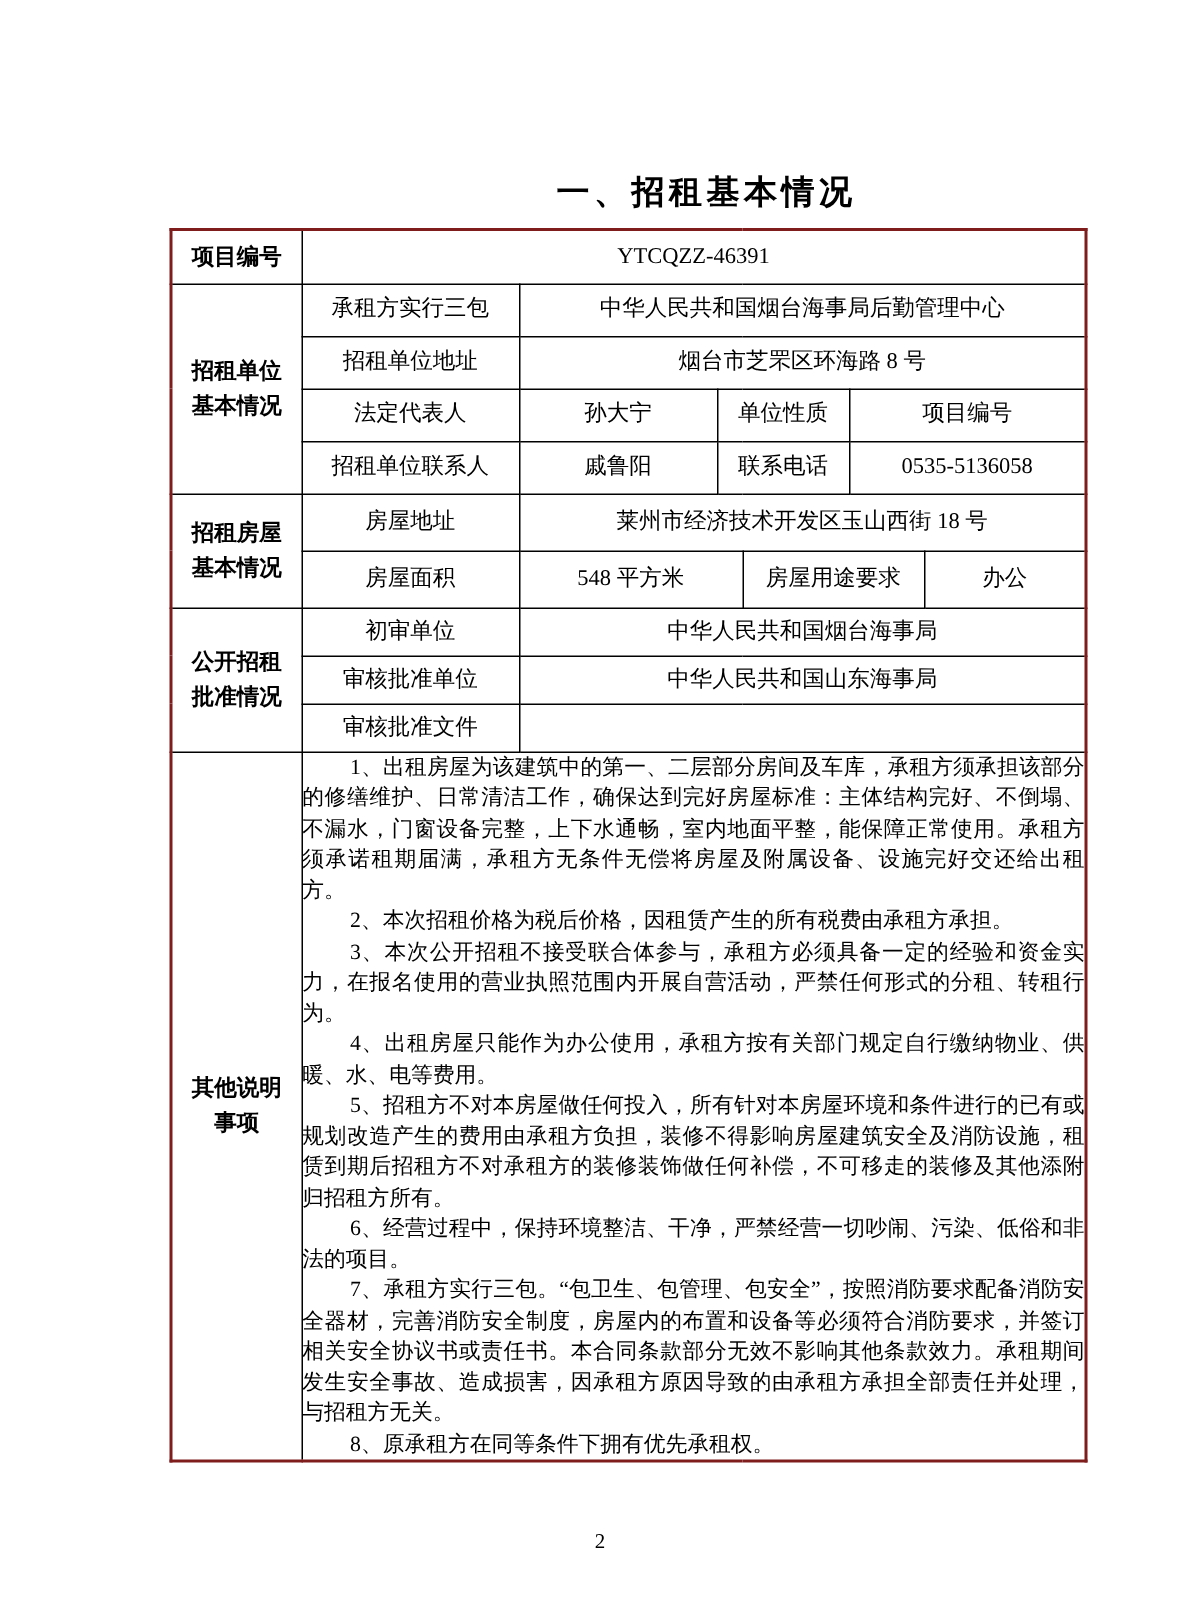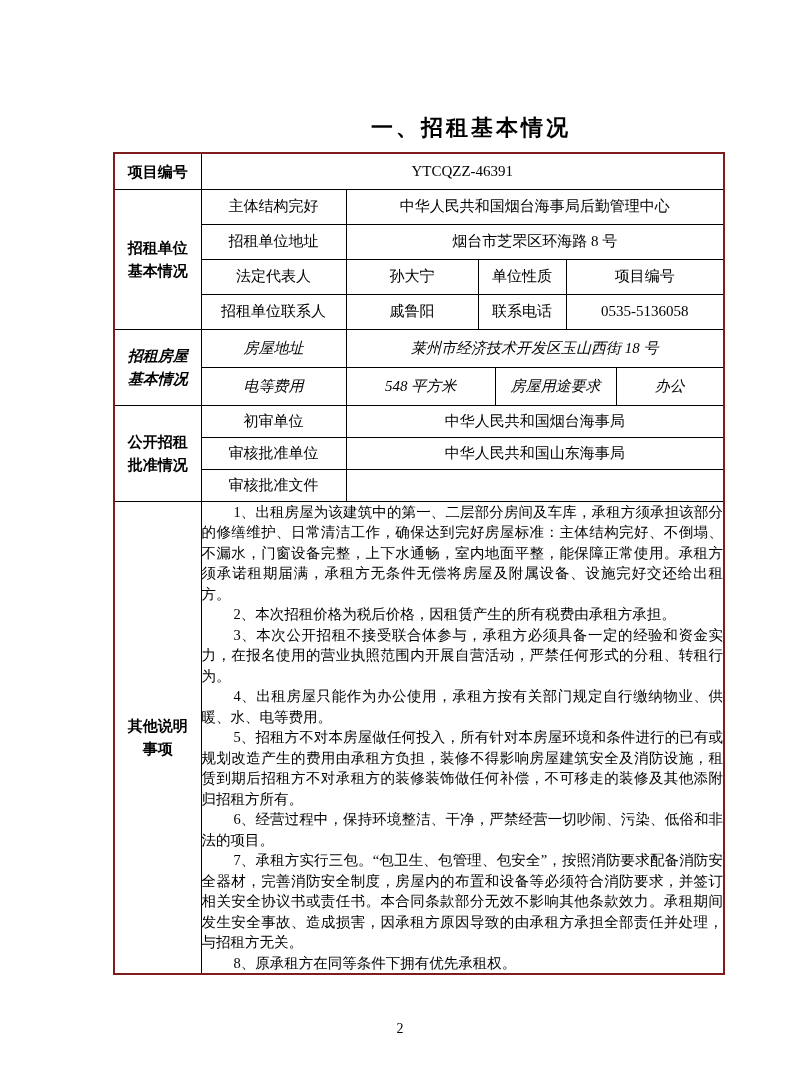--- a/index.html
+++ b/index.html
@@ -42,21 +42,21 @@
     padding: 0;
     text-align: center;
     vertical-align: middle;
     font-size: 15px;
     line-height: 1.35;
     overflow: hidden;
   }
   
   tr.r-project  { height: 36px; }
   tr.r-landlord { height: 35px; }
-  tr.r-property { height: 38px; font-style: italic; }
+  tr.r-property { height: 38px; }
   tr.r-approval { height: 32px; }
   tr.r-notes    { height: 460px; }
   
   td.sec {
     font-family: "Liberation Sans", "DejaVu Sans", sans-serif;
     font-weight: bold;
     font-size: 15.5px;
   }
   .wrap4 {
     display: inline-block;
@@ -108,21 +108,21 @@
           <col style="width:108px">
       </colgroup>
       <tbody>
         <tr class="r-project">
           <td class="sec"><span class="wrap4">项目编号</span></td>
           <td class="val-left" colspan="6">YTCQZZ-46391</td>
         </tr>
 
         <tr class="r-landlord">
           <td class="sec" rowspan="4"><span class="wrap4">招租单位基本情况</span></td>
-          <td>主体结构完好</td>
+          <td>承租方实行三包</td>
           <td colspan="5">中华人民共和国烟台海事局后勤管理中心</td>
         </tr>
         <tr class="r-landlord">
           <td>招租单位地址</td>
           <td colspan="5">烟台市芝罘区环海路 8 号</td>
         </tr>
         <tr class="r-landlord">
           <td>法定代表人</td>
           <td>孙大宁</td>
           <td colspan="2">单位性质</td>
@@ -134,21 +134,21 @@
           <td colspan="2">联系电话</td>
           <td colspan="2">0535-5136058</td>
         </tr>
 
         <tr class="r-property">
           <td class="sec" rowspan="2"><span class="wrap4">招租房屋基本情况</span></td>
           <td>房屋地址</td>
           <td colspan="5">莱州市经济技术开发区玉山西街 18 号</td>
         </tr>
         <tr class="r-property">
-          <td>电等费用</td>
+          <td>房屋面积</td>
           <td colspan="2">548 平方米</td>
           <td colspan="2">房屋用途要求</td>
           <td>办公</td>
         </tr>
 
         <tr class="r-approval">
           <td class="sec" rowspan="3"><span class="wrap4">公开招租批准情况</span></td>
           <td>初审单位</td>
           <td colspan="5">中华人民共和国烟台海事局</td>
         </tr>

